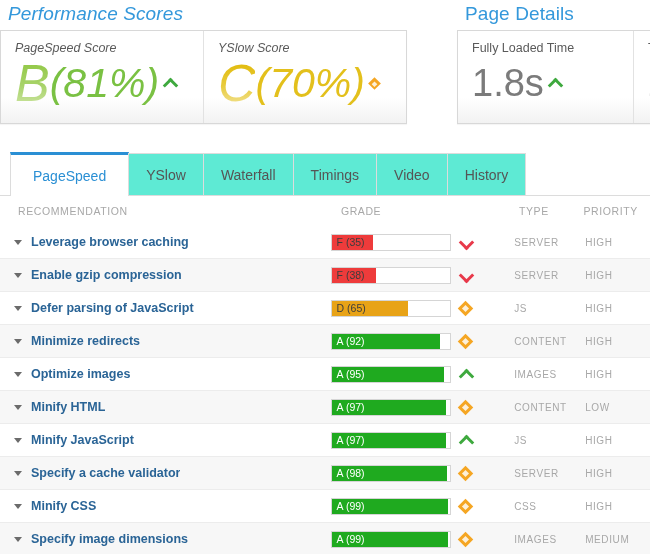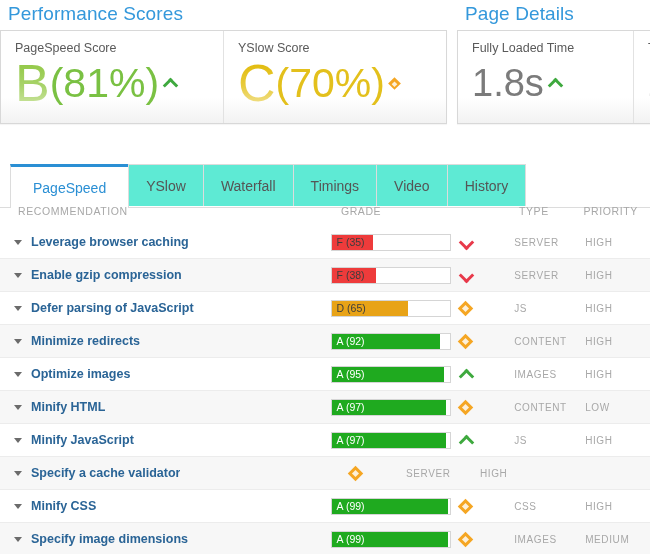--- a/index.html
+++ b/index.html
@@ -108,23 +108,23 @@
   }
   .diamond::after{
     content:""; position:absolute; left:3px; top:3px; width:5px; height:5px;
     background:#fdf0d8;
   }
   .diamond.sm { width:9px; height:9px; }
   .diamond.sm::after{ left:2.5px; top:2.5px; width:4px; height:4px; }
 
   
   .tabbar {
-    position:absolute; left:0; top:164px; width:650px; height:44px;
+    position:absolute; left:0; top:152px; width:650px; height:44px;
     border-bottom: 1px solid #dcdcdc;
-    display:flex; align-items:flex-start;
+    display:flex; align-items:flex-end;
   }
   .tab {
     height: 42px;
     padding: 0 17px;
     display:flex; align-items:center; justify-content:center;
     font-size: 14px;
     color: #555;
     background: #5eead4;
     border: 1px solid #dcdcdc;
     border-bottom: none;
@@ -213,21 +213,21 @@
   }
   .trend-cell { display:flex; align-items:center; justify-content:flex-start; padding-left:4px; }
 </style>
 </head>
 <body>
 
 <div id="app">
 
   <div class="panels">
 
-    <div class="panel" style="left:0px; width:447px;">
+    <div class="panel" style="left:0px; width:407px;font-style:italic;">
       <div class="panel-title">Performance Scores</div>
       <div class="panel-box">
 
         <div class="score-cell">
           <div class="score-label">PageSpeed Score</div>
           <div class="score-value">
             <span class="big-grade grade-b">B</span>
             <span class="pct pct-green">(81%)</span>
             <span class="trend">
               <span class="chev up green"></span>
@@ -421,20 +421,26 @@
             <span class="chev up green"></span>
           </div>
           <div class="c-type cell-meta">JS</div>
           <div class="c-prio cell-meta">HIGH</div>
         </div>
         <div class="row alt">
           <div class="c-rec">
             <span class="caret"></span>
             <span class="rec-link">Specify a cache validator</span>
           </div>
+          <div class="c-grade">
+            <div class="bar">
+              <div class="bar-fill" style="width: 98%; background: rgb(31, 170, 31);"></div>
+              <div class="bar-text ondark">A (98)</div>
+            </div>
+          </div>
           <div class="c-trend trend-cell">
             <span class="diamond"></span>
           </div>
           <div class="c-type cell-meta">SERVER</div>
           <div class="c-prio cell-meta">HIGH</div>
         </div>
         <div class="row">
           <div class="c-rec">
             <span class="caret"></span>
             <span class="rec-link">Minify CSS</span>

